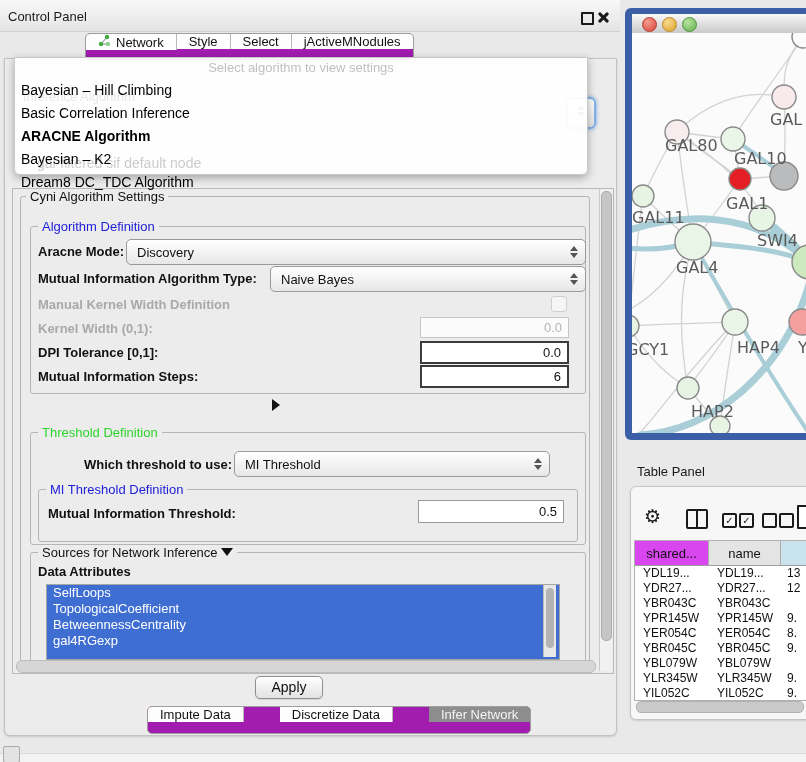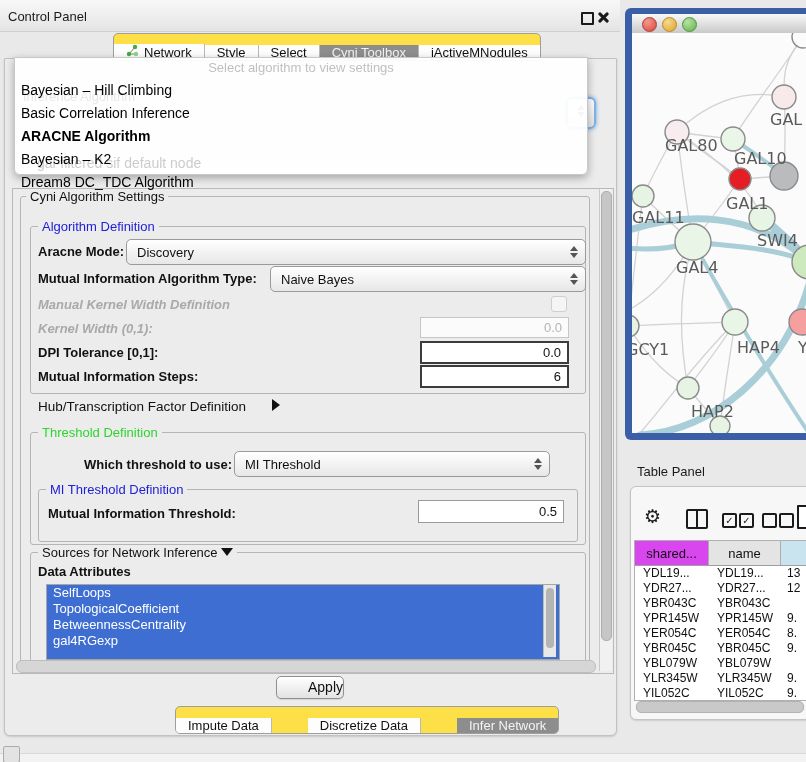--- a/index.html
+++ b/index.html
@@ -14,22 +14,22 @@
   .float-icon{left:581px;top:12px;width:9px;height:9px;border:2px solid #1a1a1a;border-radius:1px;}
   .close-icon{left:597px;top:11px;width:12px;height:12px;}
   .close-icon::before,.close-icon::after{content:"";position:absolute;left:5px;top:0;width:3px;height:13px;
                background:#1a1a1a;border-radius:1px;}
   .close-icon::before{transform:rotate(45deg);} .close-icon::after{transform:rotate(-45deg);}
 
   .cp-body{left:4px;top:58px;width:611px;height:676px;background:#ececec;border:1px solid #c2c2c2;
            border-radius:0 0 6px 6px;box-shadow:0 1px 2px rgba(0,0,0,.15);}
 
   
-  .tabbar{display:flex;align-items:flex-end;height:26px;border:1px solid #9e9e9e;border-radius:5px;
-          overflow:hidden;background:#fde047;margin-left:28px;}
+  .tabbar{display:flex;align-items:flex-start;height:26px;border:1px solid #9e9e9e;border-radius:5px;
+          overflow:hidden;background:#a21caf;}
   .tab{display:flex;align-items:center;gap:5px;padding:0 12px;font-size:13px;background:#fdfdfd;
        border-right:1px solid #b9b9b9;cursor:default;white-space:nowrap;}
   .tab:last-child{border-right:none;}
   .tab.sel{background:#8d8d8d;color:#f4f4f4;}
   #top-tabs{left:85px;top:33px;} #bottom-tabs{left:147px;top:706px;gap:36px;}
 
   
   .popup{left:14px;top:57px;width:572px;height:116px;background:rgba(255,255,255,.95);
          border:1px solid #c8c8c8;border-radius:0 0 6px 6px;box-shadow:0 3px 8px rgba(0,0,0,.3);z-index:20;}
   .popup-placeholder{left:0;top:2px;width:100%;text-align:center;color:#c0c0c0;font-size:13px;}
@@ -45,21 +45,21 @@
   .scrollpane{left:12px;top:188px;width:600px;height:484px;border:1px solid #b9b9b9;background:#ececec;overflow:hidden;}
   .vscroll{left:599px;top:189px;width:12px;height:482px;background:#f1f1f1;border-left:1px solid #c9c9c9;z-index:6;}
   .vthumb{left:1px;top:2px;width:9px;height:448px;background:#c6c6c6;border:1px solid #aeaeae;border-radius:5px;}
   .hscroll-thumb{left:16px;top:660px;width:578px;height:11px;background:#d6d6d6;border:1px solid #bdbdbd;border-radius:6px;z-index:6;}
 
   
   .group{border:1px solid #b5b5b5;border-radius:3px;}
   .glabel{background:#ececec;padding:0 4px;font-size:13px;white-space:nowrap;z-index:3;}
   .blue{color:#2020d8;} .green{color:#2ed42e;}
   .lbl{font-weight:bold;font-size:13px;white-space:nowrap;}
-  .lbl.dis{color:#a9a9a9;font-style:italic;}
+  .lbl.dis{color:#a9a9a9;}
 
   
   .combo{display:flex;align-items:center;background:linear-gradient(#ffffff,#e7e7e7);
          border:1px solid #9a9a9a;border-radius:5px;height:24px;padding:0 6px 0 10px;}
   .combo-val{flex:1;font-size:13px;}
   .spin{display:flex;flex-direction:column;gap:2px;align-items:center;width:10px;}
   .tri-up{width:0;height:0;border-left:4px solid transparent;border-right:4px solid transparent;border-bottom:5px solid #555;}
   .tri-dn{width:0;height:0;border-left:4px solid transparent;border-right:4px solid transparent;border-top:5px solid #555;}
   .field{background:#fff;border:2px solid #3c3c3c;height:19px;line-height:19px;text-align:right;padding:0 6px;font-size:13px;}
   .field.dis{border:1px solid #c6c6c6;color:#b4b4b4;background:#fbfbfb;}
@@ -129,23 +129,20 @@
             <circle cx="10" cy="10" r="2.2" fill="#8fd08f"></circle>
           </svg></span>
         <span>Network</span>
       </div>
       <div class="tab">
         <span>Style</span>
       </div>
       <div class="tab">
         <span>Select</span>
       </div>
-      <div class="tab sel">
-        <span>Cyni Toolbox</span>
-      </div>
       <div class="tab">
         <span>jActiveMNodules</span>
       </div>
     </div>
 
   <div class="abs scrollpane"></div>
 
   <div class="abs group" style="left:20px;top:196px;width:568px;height:470px;"></div>
   <span class="abs glabel" style="left:26px;top:189px;">Cyni Algorithm Settings</span>
 
@@ -181,21 +178,20 @@
   <span class="abs lbl" style="left:38px;top:345px;">DPI Tolerance [0,1]:</span>
   <div class="abs field" style="left:420px;top:341px;width:133px;">
     <span>0.0</span>
   </div>
 
   <span class="abs lbl" style="left:38px;top:369px;">Mutual Information Steps:</span>
   <div class="abs field" style="left:420px;top:365px;width:133px;">
     <span>6</span>
   </div>
 
-  <span class="abs" style="left:38px;top:399px;font-size:13.5px;">Hub/Transcription Factor Definition</span>
   <span class="abs tri-right" style="left:272px;top:399px;"></span>
 
   <div class="abs group" style="left:30px;top:432px;width:554px;height:111px;"></div>
   <span class="abs glabel green" style="left:38px;top:425px;">Threshold Definition</span>
 
   <span class="abs lbl" style="left:84px;top:457px;">Which threshold to use:</span>
   <div class="abs combo" style="left:234px;top:451px;width:298px;">
     <span class="combo-val">MI Threshold</span>
     <span class="spin">
         <i class="tri-up"></i>
@@ -222,21 +218,21 @@
     </div>
   <div class="abs list-scroll" style="left:543px;top:585px;width:12px;height:72px;">
     <div class="list-thumb" style="position:absolute;left:2px;top:3px;width:8px;height:60px;"></div>
   </div>
 
   <div class="abs vscroll">
       <div class="abs vthumb"></div>
     </div>
   <div class="abs hscroll-thumb"></div>
 
-  <div class="abs btn" style="left:276px;top:676px;width:66px;height:21px;text-align:right;">Apply</div>
+  <div class="abs btn" style="left:255px;top:676px;width:66px;height:21px;">Apply</div>
   <div class="abs tabbar" id="bottom-tabs">
       <div class="tab">
         <span>Impute Data</span>
       </div>
       <div class="tab">
         <span>Discretize Data</span>
       </div>
       <div class="tab sel">
         <span>Infer Network</span>
       </div>

